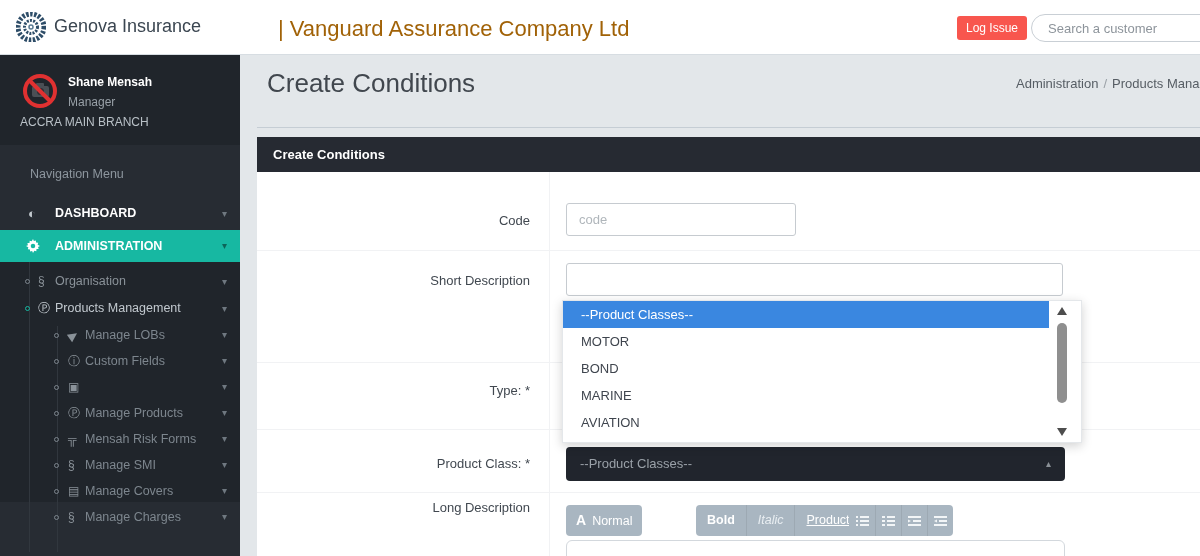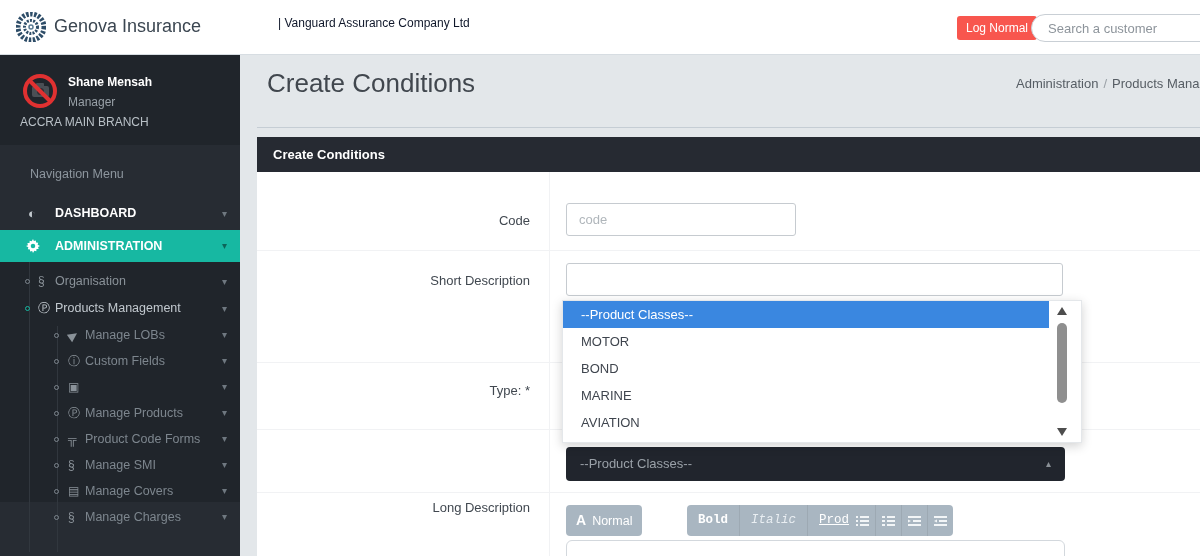--- a/index.html
+++ b/index.html
@@ -3,21 +3,21 @@
 <meta charset="utf-8">
 <style>
   * { margin:0; padding:0; box-sizing:border-box; }
   html,body { width:1200px; height:556px; overflow:hidden; }
   body { position:relative; font-family:"Liberation Sans", sans-serif; background:#e3e7ea; }
 
   
   .navbar { position:absolute; top:0; left:0; width:1200px; height:55px; background:#fff; border-bottom:1px solid #d7dde2; z-index:30; }
   .logo { position:absolute; left:16px; top:12px; width:30px; height:30px; }
   .brand { position:absolute; left:54px; top:16px; font-size:18px; color:#3b4651; }
-  .company { position:absolute; left:278px; top:16px; font-size:12px; color:#0f172a; }
+  .company { position:absolute; left:278px; top:16px; font-size:22px; color:#a16207; }
   .log-issue { position:absolute; left:957px; top:16px; height:24px; padding:0 9px; background:#f8564e; color:#fff; font-size:12px; border:none; border-radius:3px; line-height:24px; cursor:pointer; }
   .search-pill { position:absolute; left:1031px; top:14px; width:200px; height:28px; border:1px solid #c9cfd5; border-radius:14px; padding:0 16px; font-size:13px; color:#5b6269; outline:none; font-family:"Liberation Sans",sans-serif; }
   .search-pill::placeholder { color:#8d949b; }
 
   
   .sidebar { position:absolute; top:55px; left:0; width:240px; bottom:0; background:#272c33; z-index:20; }
   .user-panel { position:relative; height:90px; background:#20252b; }
   .avatar { position:absolute; left:22px; top:18px; width:36px; height:36px; }
   .user-name { position:absolute; left:68px; top:20px; color:#fff; font-size:12px; font-weight:bold; }
   .user-role { position:absolute; left:68px; top:40px; color:#98a0a7; font-size:12px; }
@@ -74,21 +74,21 @@
   
   .dark-select { position:absolute; left:309px; top:275px; width:499px; height:34px; background:#21252d; border-radius:4px; color:#9aa1a8; font-size:13px; line-height:34px; padding-left:14px; cursor:pointer; }
   .dark-select .caret-up { position:absolute; right:14px; top:0; color:#8a9096; font-size:10px; }
 
   
   .toolbar { position:absolute; left:309px; top:333px; height:31px; }
   .tb-group { position:absolute; top:0; height:31px; background:#a9b6c1; border-radius:4px; color:#fff; font-size:12.5px; line-height:31px; cursor:pointer; }
   .tb-format { left:0; padding:0 10px; }
   .tb-format .fmt-a { font-weight:bold; font-size:14px; margin-right:6px; }
   .tb-format .fmt-caret { font-size:9px; margin-left:7px; color:#eef2f5; }
-  .tb-text { left:121px; display:flex;font-family:Liberation Mono, monospace; }
+  .tb-text { left:130px; display:flex; }
   .tb-btn { padding:0 11px; border-left:1px solid rgba(0,0,0,.07); }
   .tb-btn:first-child { border-left:none; }
   .tb-bold { font-weight:bold; }
   .tb-italic { font-style:italic; color:#e9eef2; }
   .tb-underline { text-decoration:underline; }
   .tb-lists { left:283px; display:flex; }
   .tb-ibtn { width:26px; display:flex; align-items:center; justify-content:center; border-left:1px solid rgba(0,0,0,.07); }
   .tb-ibtn:first-child { border-left:none; }
 
   .longdesc-area { position:absolute; left:309px; top:368px; width:499px; height:80px; border:1px solid #d3d8dd; border-radius:6px; background:#fff; }
@@ -97,21 +97,21 @@
 <body>
 
 <div class="navbar">
   <svg class="logo" viewBox="0 0 30 30">
     <circle cx="15" cy="15" r="13" fill="#ffffff" stroke="#2e4d68" stroke-width="5" stroke-dasharray="2.5 1.5"></circle>
     <circle cx="15" cy="15" r="6.5" fill="none" stroke="#2e4d68" stroke-width="3" stroke-dasharray="2 1.2"></circle>
     <circle cx="15" cy="15" r="2" fill="none" stroke="#5a7b93" stroke-width="1.5"></circle>
   </svg>
   <div class="brand">Genova Insurance</div>
   <div class="company">| Vanguard Assurance Company Ltd</div>
-  <button class="log-issue">Log Normal</button>
+  <button class="log-issue">Log Issue</button>
   <input class="search-pill" placeholder="Search a customer" style="">
 </div>
 
 <div class="sidebar">
   <div class="user-panel">
     <svg class="avatar" viewBox="0 0 36 36">
       <rect x="10" y="13" width="17" height="11" rx="2" fill="#4a4f55"></rect>
       <circle cx="18.5" cy="18.5" r="3.5" fill="#2b3036"></circle>
       <rect x="14" y="10" width="8" height="4" rx="1" fill="#4a4f55"></rect>
       <circle cx="18" cy="18" r="15" fill="none" stroke="#e03131" stroke-width="4"></circle>
@@ -179,21 +179,21 @@
     <div class="sm-item sm2">
       <span class="bullet"></span>
       <span class="sm-icon">Ⓟ</span>
       <span class="sm-label">Manage Products</span>
       <span class="caret">▾</span>
     </div>
 
     <div class="sm-item sm2">
       <span class="bullet"></span>
       <span class="sm-icon">╦</span>
-      <span class="sm-label">Product Code Forms</span>
+      <span class="sm-label">Mensah Risk Forms</span>
       <span class="caret">▾</span>
     </div>
 
     <div class="sm-item sm2">
       <span class="bullet"></span>
       <span class="sm-icon">§</span>
       <span class="sm-label">Manage SMI</span>
       <span class="caret">▾</span>
     </div>
 
@@ -230,20 +230,21 @@
       <div class="h-sep" style="top:320px"></div>
 
       <div class="f-label" style="top:41px">Code</div>
       <input class="txt-input" style="top: 31px; width: 230px;" placeholder="code">
 
       <div class="f-label" style="top:101px">Short Description</div>
       <input class="txt-input" style="top: 91px; width: 497px;">
 
       <div class="f-label" style="top:211px">Type: *</div>
 
+      <div class="f-label" style="top:284px">Product Class: *</div>
       <div class="dark-select">
         <span>--Product Classes--</span>
         <span class="caret-up">▴</span>
       </div>
 
       <div class="dd-menu">
         <div class="dd-item selected">--Product Classes--</div>
         <div class="dd-item">MOTOR</div>
         <div class="dd-item">BOND</div>
         <div class="dd-item">MARINE</div>

